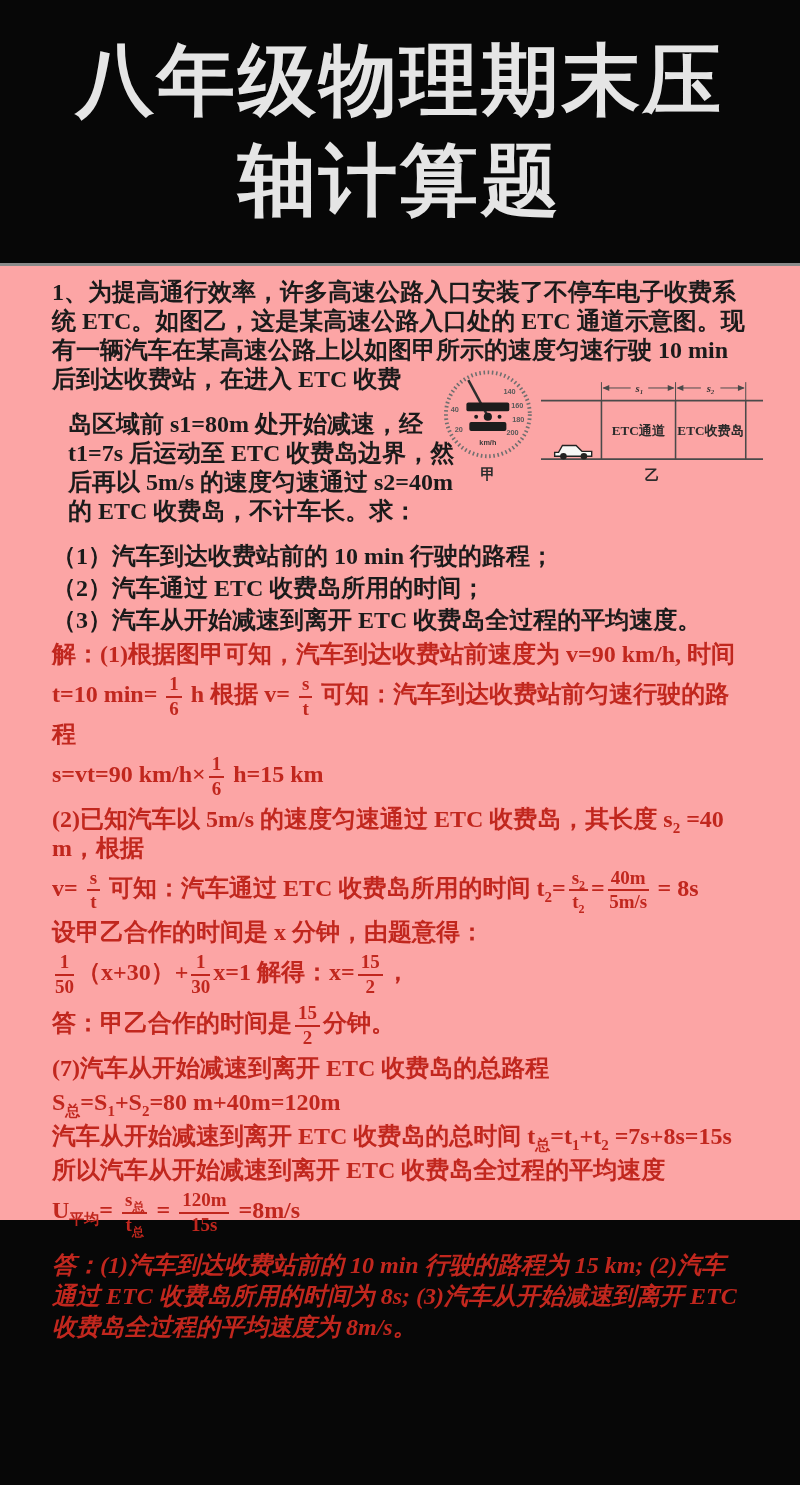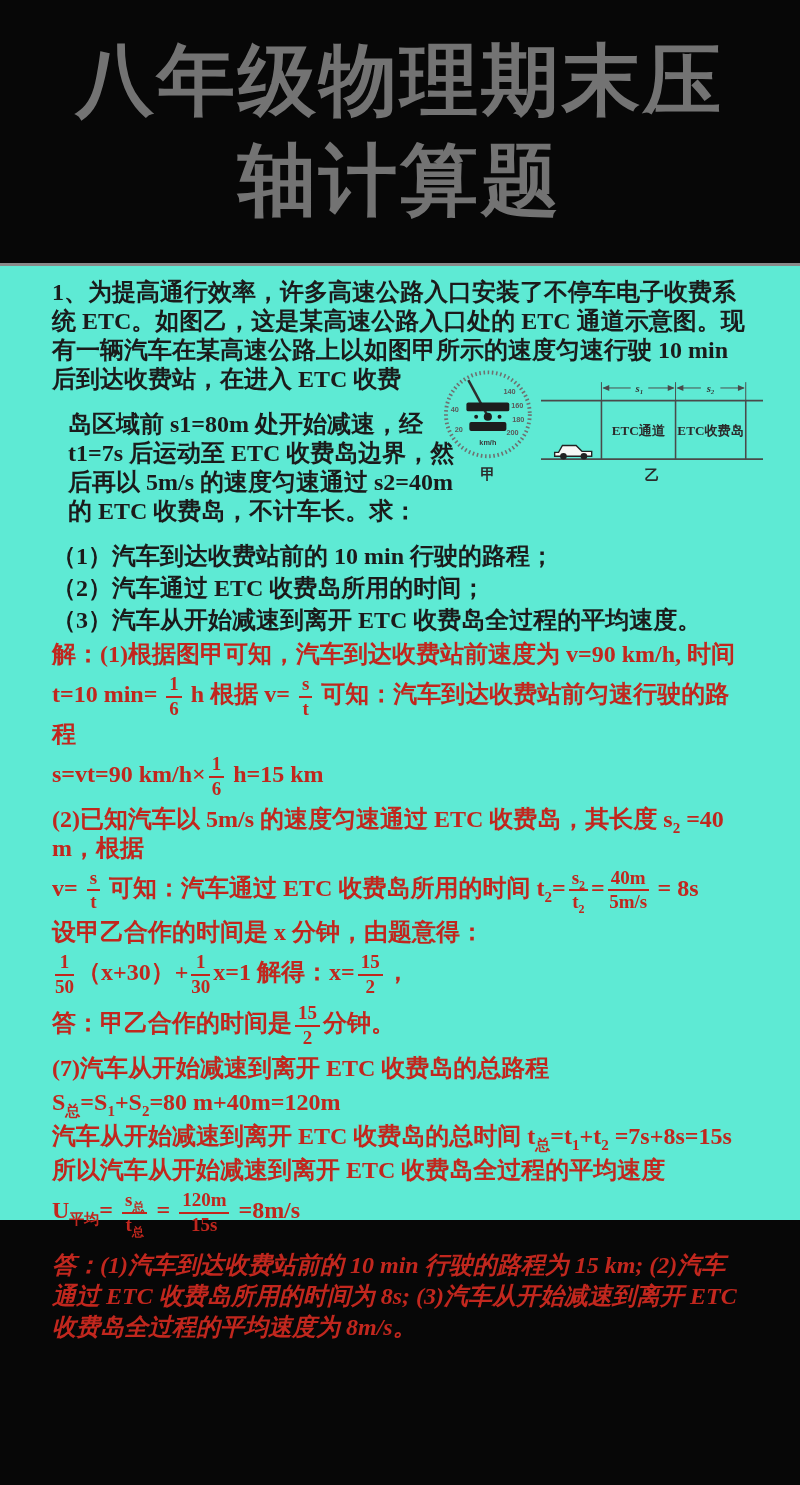--- a/index.html
+++ b/index.html
@@ -1,23 +1,23 @@
 <!DOCTYPE html>
 <html><head>
 <meta charset="utf-8">
 <style>
   html,body{margin:0;padding:0;background:#000;}
   .page{position:relative;width:800px;height:1485px;background:#070707;overflow:hidden;
         font-family:"Liberation Serif",serif;}
   
   .title-wrap{position:absolute;top:30px;left:0;width:800px;text-align:center;
-              font-family:"Liberation Sans",sans-serif;font-weight:bold;color:#737373;}
+              font-family:"Liberation Sans",sans-serif;font-weight:bold;color:#e5e5e5;}
   .title-line{font-size:78px;line-height:100px;letter-spacing:3px;white-space:nowrap;}
   
-  .card{position:absolute;top:263px;left:0;width:800px;height:957px;background:#5eead4;
+  .card{position:absolute;top:263px;left:0;width:800px;height:957px;background:#fca5a5;
         border-top:3px solid #8a8a8a;box-sizing:border-box;padding:12px 52px 0 52px;
         color:#1b1b1b;font-weight:bold;font-size:24px;line-height:29px;}
   .problem-intro{margin:0;}
   .problem-body{margin:16px;width:392px;}
   .q{margin:3px 0;}
   
   .figure{position:absolute;top:100px;left:443px;width:320px;height:120px;display:flex;gap:8px;}
   .figure svg{display:block;}
   
   .solution{color:#c1271e;}

